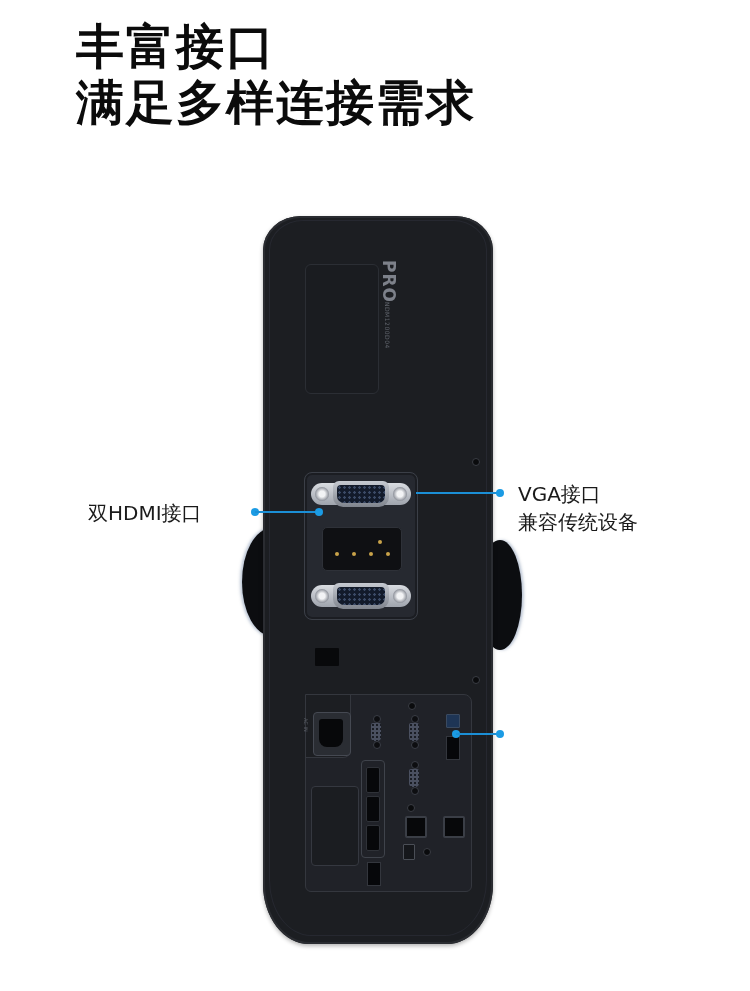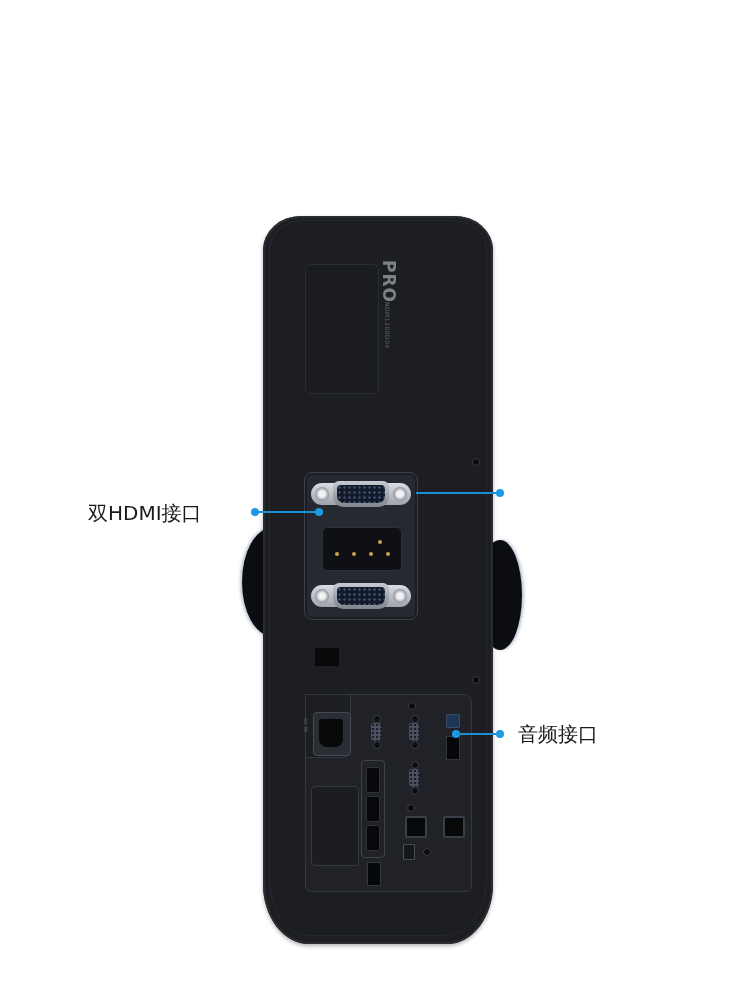--- a/index.html
+++ b/index.html
@@ -40,20 +40,22 @@
   .rj{position:absolute;width:18px;height:18px;background:#07080a;border:2px solid #3a3e46;border-radius:2px;}
   .plate2{position:absolute;left:48px;top:570px;width:46px;height:78px;border-radius:4px;background:#1b1d21;border:1px solid #353840;}
   .callout-line{position:absolute;height:2px;background:#1b8fd6;}
   .dot{position:absolute;width:8px;height:8px;border-radius:50%;background:#1b9be4;}
   .label{position:absolute;font-size:20px;line-height:28px;color:#1a1a1a;white-space:nowrap;}
 </style>
 </head>
 <body>
 
 <div class="headline">
+  <div>丰富接口</div>
+  <div>满足多样连接需求</div>
 </div>
 
 <div class="bulge left"></div>
 <div class="bulge right"></div>
 
 <div class="device">
   <div class="body">
     <div class="body-inner"></div>
 
     <div class="label-plate"></div>
@@ -139,20 +141,21 @@
 <div class="dot" style="left:251px;top:508px"></div>
 <div class="callout-line" style="left:255px;top:511px;width:64px"></div>
 <div class="dot" style="left:315px;top:508px"></div>
 <div class="label" style="left:88px;top:499px">
   <div>双HDMI接口</div>
 </div>
 
 <div class="callout-line" style="left:416px;top:492px;width:84px"></div>
 <div class="dot" style="left:496px;top:489px"></div>
 <div class="label" style="left:518px;top:480px">
+  <div>VGA接口</div>
+  <div>兼容传统设备</div>
 </div>
 
 <div class="dot" style="left:452px;top:730px"></div>
 <div class="callout-line" style="left:456px;top:733px;width:44px"></div>
 <div class="dot" style="left:496px;top:730px"></div>
 <div class="label" style="left:518px;top:720px">
-  <div>音频接口</div>
 </div>
 
 </body></html>

